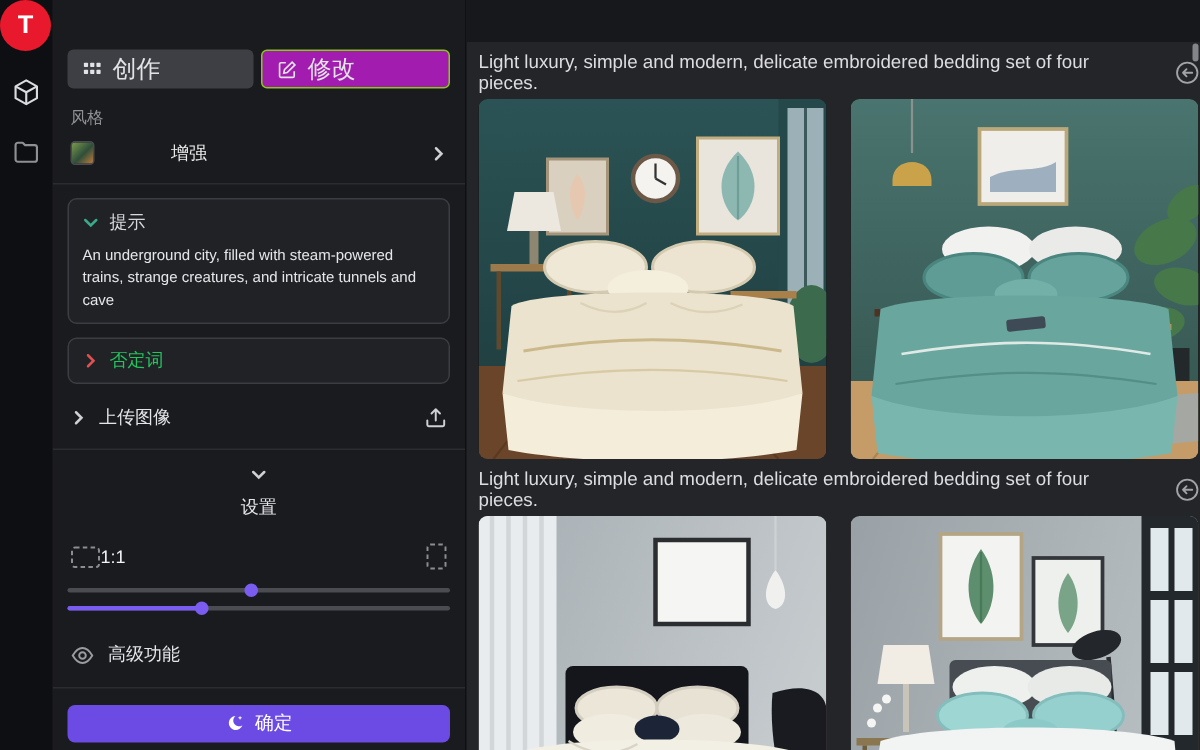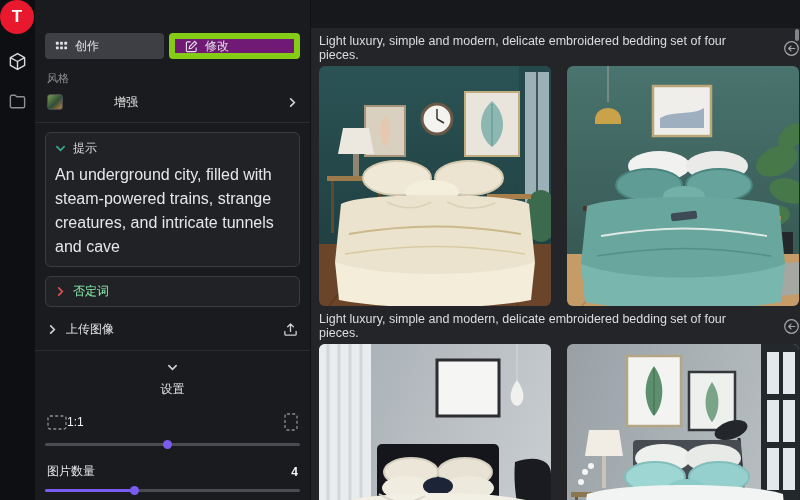--- a/index.html
+++ b/index.html
@@ -14,39 +14,39 @@
           color:#fff; font-size:17px; font-weight:bold; }
   .rail-ic { position:absolute; left:8px; width:19px; height:19px; color:#dadbde; }
   .rail-ic.cube { top:52px; }
   .rail-ic.folder { top:92px; color:#8f9094; }
 
   
   .panel { position:absolute; left:35px; top:0; width:275px; height:500px;
            background:#1a1b1e; padding:33px 10px 0 10px; color:#e4e5e7; }
   .tabs { display:flex; gap:5px; }
   .tab { flex:1; height:26px; border-radius:4px; display:flex; align-items:center;
-         padding-left:10px; gap:7px; font-size:12px; color:#e2e3e6; cursor:pointer; }
+         padding-left:10px; gap:7px; font-size:16px; color:#e2e3e6; cursor:pointer; }
   .tab.active { background:#3e3f45; }
-  .tab.inactive { background:#701a75; border:6px solid #84cc16;align-items:center; }
+  .tab.inactive { background:#a21caf; border:1px solid #84cc16;align-items:center; }
   .tab svg { width:13px; height:13px; }
 
   .sec-label { font-size:11px; color:#8f9094; margin:12px 2px 5px; }
   .style-row { display:flex; align-items:center; height:22px; padding:0 2px; cursor:pointer;gap:44px; }
   .style-thumb { width:16px; height:16px; border-radius:3px;
                  background:linear-gradient(135deg,#7a9a4c 0%,#2f4e3a 55%,#c07c3a 100%);
                  border:1px solid #4a4b50; }
   .style-name { font-size:12px; margin-left:7px; color:#eceded; }
   .spacer { flex:1; }
   .divider { border-bottom:1px solid #2b2c30; margin:9px -10px 0; }
 
   .card { margin-top:9px; border:1px solid #3c3d42; border-radius:6px;
           background:#212226; padding:7px 9px; }
   .card-head { display:flex; align-items:center; gap:7px; font-size:12px; color:#d8d9dc; }
-  .prompt-text { margin-top:6px; font-size:16px; line-height:1.5; color:#e6e7e9; }
-  .neg-label { color:#86efac;font-family:Liberation Mono, monospace; }
+  .prompt-text { margin-top:6px; font-size:10px; line-height:1.5; color:#e6e7e9; }
+  .neg-label { color:#22c55e;font-family:Liberation Mono, monospace; }
   .chev { width:11px; height:11px; flex:0 0 auto; }
   .chev.teal { color:#3ba98c; }
   .chev.red  { color:#e05252; }
   .chev.grey { color:#cfd0d3; }
 
   .flat-row { display:flex; align-items:center; gap:8px; margin-top:11px;
               padding:3px 2px; font-size:12px; color:#e4e5e8; cursor:pointer; }
   .upload-ic { width:15px; height:15px; color:#cfd0d3; }
 
   .aspect-row { display:flex; align-items:center; margin-top:12px; padding:0 2px; }
@@ -183,25 +183,20 @@
     </svg>
     <span class="aspect-val">1:1</span>
     <svg class="frame-ic portrait" viewBox="0 0 14 18" fill="none" stroke="currentColor" stroke-width="1.3">
       <rect x="1" y="1" width="12" height="16" rx="2" stroke-dasharray="3 2.2"></rect>
     </svg>
   </div>
   <div class="slider">
     <span class="thumb" style="left:calc(48% - 4px);"></span>
   </div>
 
-  <div class="count-row">
-    <span>图片数量</span>
-    <span class="spacer"></span>
-    <span class="count-val">4</span>
-  </div>
   <div class="slider" style="margin-top:9px;">
     <span class="fill" style="width:35%;"></span>
     <span class="thumb" style="left:calc(35% - 4px);"></span>
   </div>
 
   <div class="adv-row">
     <svg class="eye-ic" viewBox="0 0 16 16" fill="none" stroke="currentColor" stroke-width="1.3">
       <path d="M1.5 8 C3.5 4.5 6 3 8 3 s4.5 1.5 6.5 5 C12.5 11.5 10 13 8 13 S3.5 11.5 1.5 8 Z"></path>
       <circle cx="8" cy="8" r="2.2"></circle>
     </svg>

